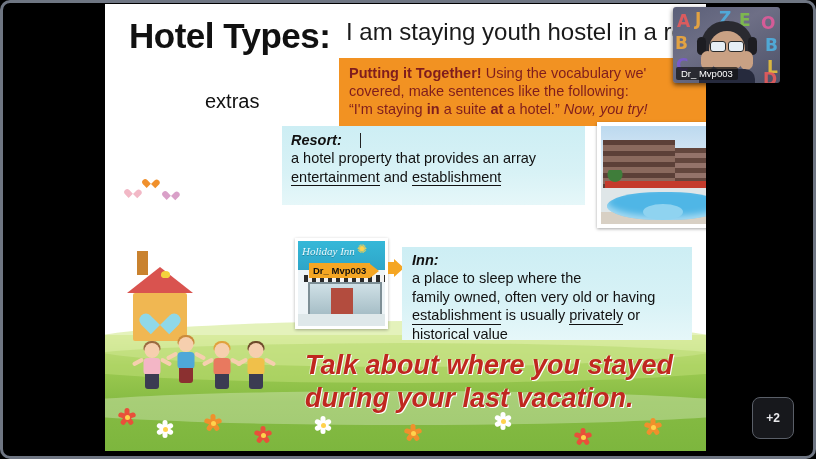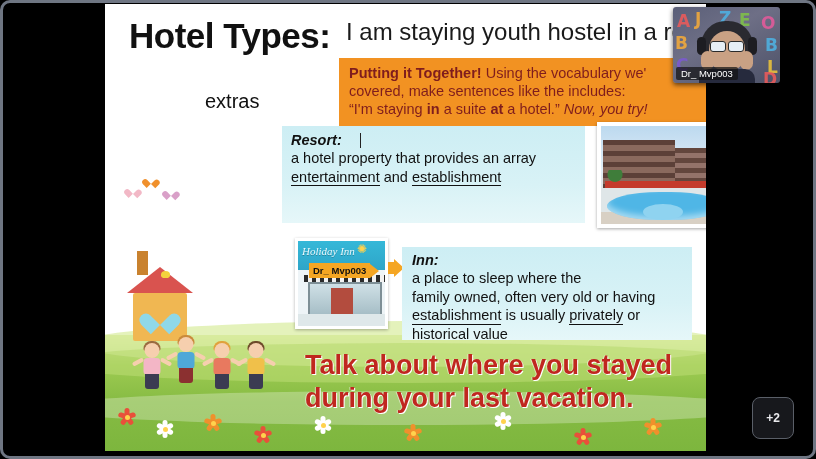--- a/index.html
+++ b/index.html
@@ -20,21 +20,21 @@
   .extras{position:absolute;left:100px;top:86px;font-size:20px;color:#111;}
 
   
   .orange-box{position:absolute;left:234px;top:54px;width:466px;background:#f29222;padding:6px 8px 8px 10px;box-sizing:border-box;}
   .orange-box p{margin:0;font-size:14.5px;line-height:18px;color:#7f1d1d;white-space:nowrap;}
   .ob-bold{font-weight:bold;}
   .ob-ital{font-style:italic;}
 
   
   .def-box{position:absolute;background:linear-gradient(180deg,#cdeef4 0%,#d8f2f6 60%,#e6f7f9 100%);box-sizing:border-box;}
-  #resort-box{left:177px;top:122px;width:303px;height:97px;padding:5px 16px 0 9px;}
+  #resort-box{left:177px;top:122px;width:303px;height:79px;padding:5px 16px 0 9px;}
   #inn-box{left:297px;top:243px;width:290px;height:93px;padding:4px 8px 0 10px;}
   .def-title{font-size:14.5px;font-weight:bold;font-style:italic;color:#111;line-height:18px;}
   .def-body{font-size:14.5px;color:#111;line-height:18.5px;}
   .u{border-bottom:1.3px solid #111;padding-bottom:.5px;}
   .caret{display:inline-block;width:1px;height:15px;background:#222;vertical-align:-3px;margin-left:18px;}
 
   
   #resort-photo{position:absolute;left:492px;top:118px;width:133px;height:106px;background:#fff;padding:4px;box-sizing:border-box;box-shadow:0 1px 3px rgba(0,0,0,.35);}
   .photo-inner{position:relative;width:100%;height:100%;overflow:hidden;background:#bcd9ef;}
   .sky{position:absolute;inset:0;background:linear-gradient(180deg,#bcd9ef 0%,#e2eef7 45%,#dfe6e8 55%,#dfe6e8 100%);}
@@ -70,21 +70,21 @@
   .a2-head{width:0;height:0;border-top:9px solid transparent;border-bottom:9px solid transparent;border-left:10px solid #f5a623;}
 
   
   .grass{position:absolute;left:0;bottom:0;width:100%;height:116px;
     background:linear-gradient(180deg,#cfe48b 0%,#9ecb52 26%,#86bb43 58%,#7db63e 100%);}
   .grass:before{content:"";position:absolute;left:-5%;top:-14px;width:110%;height:46px;border-radius:50%;background:#dbeda4;opacity:.75;}
   .grass:after{content:"";position:absolute;left:-10%;top:8px;width:120%;height:40px;border-radius:50%;background:#b9da72;opacity:.6;}
   .hillshade{position:absolute;left:-10%;bottom:26px;width:120%;height:34px;border-radius:50%;background:rgba(255,255,255,.28);}
 
   .callout-red{position:absolute;left:200px;bottom:36px;width:400px;text-align:left;
-    font-size:27px;font-weight:bold;color:#c0271f;line-height:33px;
+    font-size:27px;font-weight:bold;font-style:italic;color:#c0271f;line-height:33px;
     text-shadow:1px 1px 0 #fff,-1px 0 0 rgba(255,255,255,.5);}
 
   
   .house{position:absolute;left:22px;bottom:110px;width:66px;height:92px;}
   .h-roof{position:absolute;left:0;top:18px;width:0;height:0;border-left:33px solid transparent;border-right:33px solid transparent;border-bottom:26px solid #d9534f;}
   .h-body{position:absolute;left:6px;top:44px;width:54px;height:48px;background:#f0b752;border-radius:2px;}
   .h-chim{position:absolute;left:10px;top:2px;width:11px;height:24px;background:#c9822f;}
   .h-heart{position:absolute;left:50%;transform:translateX(-50%);top:56px;width:26px;height:22px;}
   .h-heart:before,.h-heart:after{content:"";position:absolute;top:0;width:13px;height:20px;border-radius:13px 13px 0 0;background:#8fd8e8;}
   .h-heart:before{left:13px;transform:rotate(45deg);transform-origin:0 100%;}
@@ -269,21 +269,21 @@
       <div>Talk about where you stayed</div>
       <div>during your last vacation.</div>
     </div>
 
     <div class="slide-title">Hotel Types:</div>
     <div class="typed-text">I am staying youth hostel in a roo</div>
     <div class="extras">extras</div>
 
     <div class="orange-box">
       <p><span class="ob-bold">Putting it Together!</span><span> Using the vocabulary we'</span></p>
-      <p>covered, make sentences like the includes:</p>
+      <p>covered, make sentences like the following:</p>
       <p><span>“I'm staying </span><span class="ob-bold">in</span><span> a suite </span><span class="ob-bold">at</span><span> a hotel.” </span><span class="ob-ital">Now, you try!</span></p>
     </div>
 
     <div class="heart-dec" style="left: 22px; top: 182px; --hc: #f2b8c6;" id="heart0">
         <style></style>
       </div>
     <div class="heart-dec" style="left: 40px; top: 172px; --hc: #f0902c;" id="heart1"></div>
     <div class="heart-dec" style="left: 60px; top: 184px; --hc: #d9a0c8;" id="heart2"></div>
     <div class="heart-dec" style="left: 540px; top: 178px; --hc: #f0902c;" id="heart3"></div>
     <div class="heart-dec" style="left: 562px; top: 188px; --hc: #d9a0c8;" id="heart4"></div>

